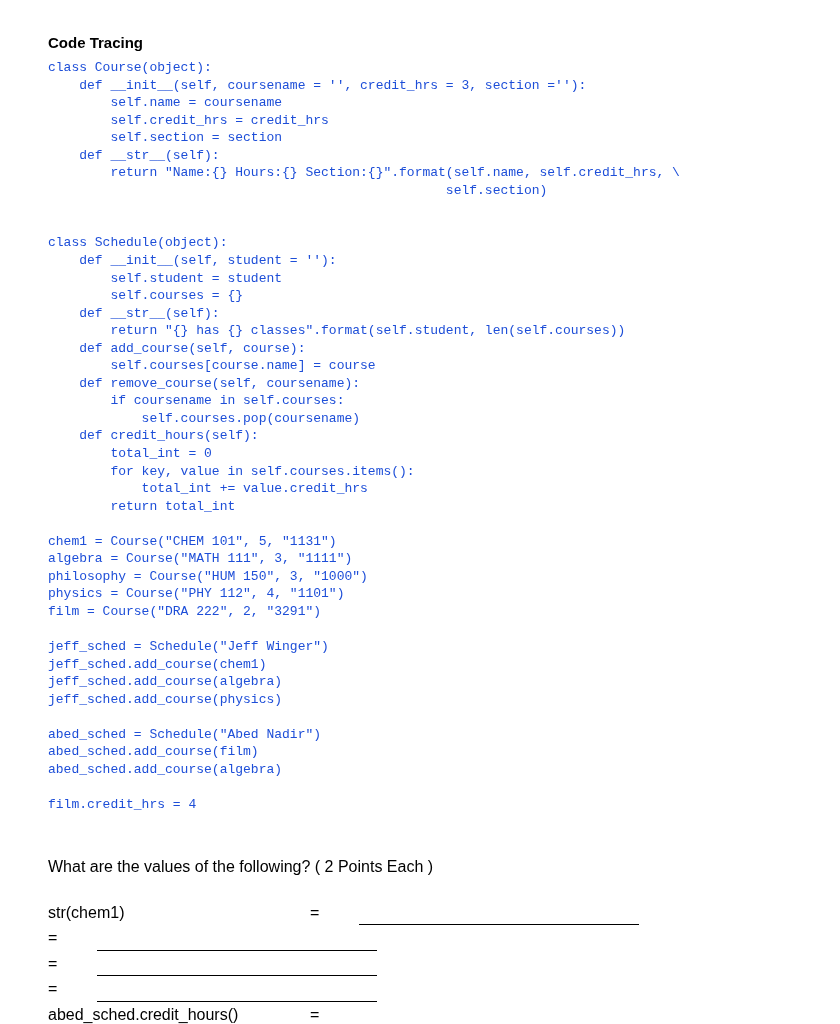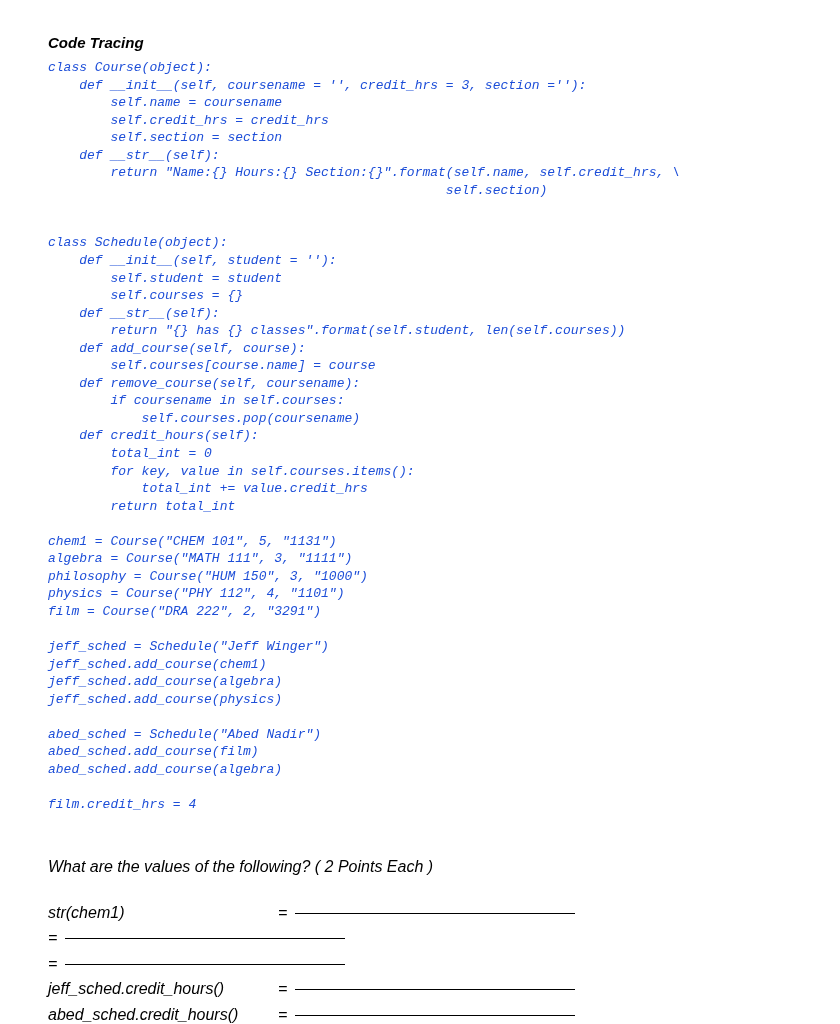--- a/index.html
+++ b/index.html
@@ -1,19 +1,18 @@
 <!DOCTYPE html>
 <html><head>
   <meta charset="utf-8">
   <style>
     * {
       box-sizing: border-box;
       margin: 0;
       padding: 0;
-      font-style: italic;
     }
     body {
       width: 840px;
       height: 1024px;
       background: #ffffff;
       font-family: Arial, Helvetica, sans-serif;
       padding: 34px 48px;
       color: #000;
       font-size: 13px;
     }
@@ -38,21 +37,22 @@
       margin-top: 14px;
       margin-bottom: 24px;
     }
     .answers {
       font-family: Arial, Helvetica, sans-serif;
       font-size: 16px;
       line-height: 1.6;
     }
     .answer-row {
       display: flex;
-      align-items: flex-start;
+      align-items: flex-end;
+      gap: 32px;
     }
     .answer-label {
       display: inline-block;
       width: 230px;
     }
     .equals {
       margin-right: 8px;
     }
     .blank-line {
       display: inline-block;
@@ -123,21 +123,20 @@
     </div>
     <div class="answer-row">
       <span class="equals">=</span>
       <span class="blank-line"></span>
     </div>
     <div class="answer-row">
       <span class="equals">=</span>
       <span class="blank-line"></span>
     </div>
     <div class="answer-row">
-      <span class="answer-label">jeff_sched.credit_hours()</span>
       <span class="equals">=</span>
       <span class="blank-line"></span>
     </div>
     <div class="answer-row">
       <span class="answer-label">abed_sched.credit_hours()</span>
       <span class="equals">=</span>
       <span class="blank-line"></span>
     </div>
   </div>
 

